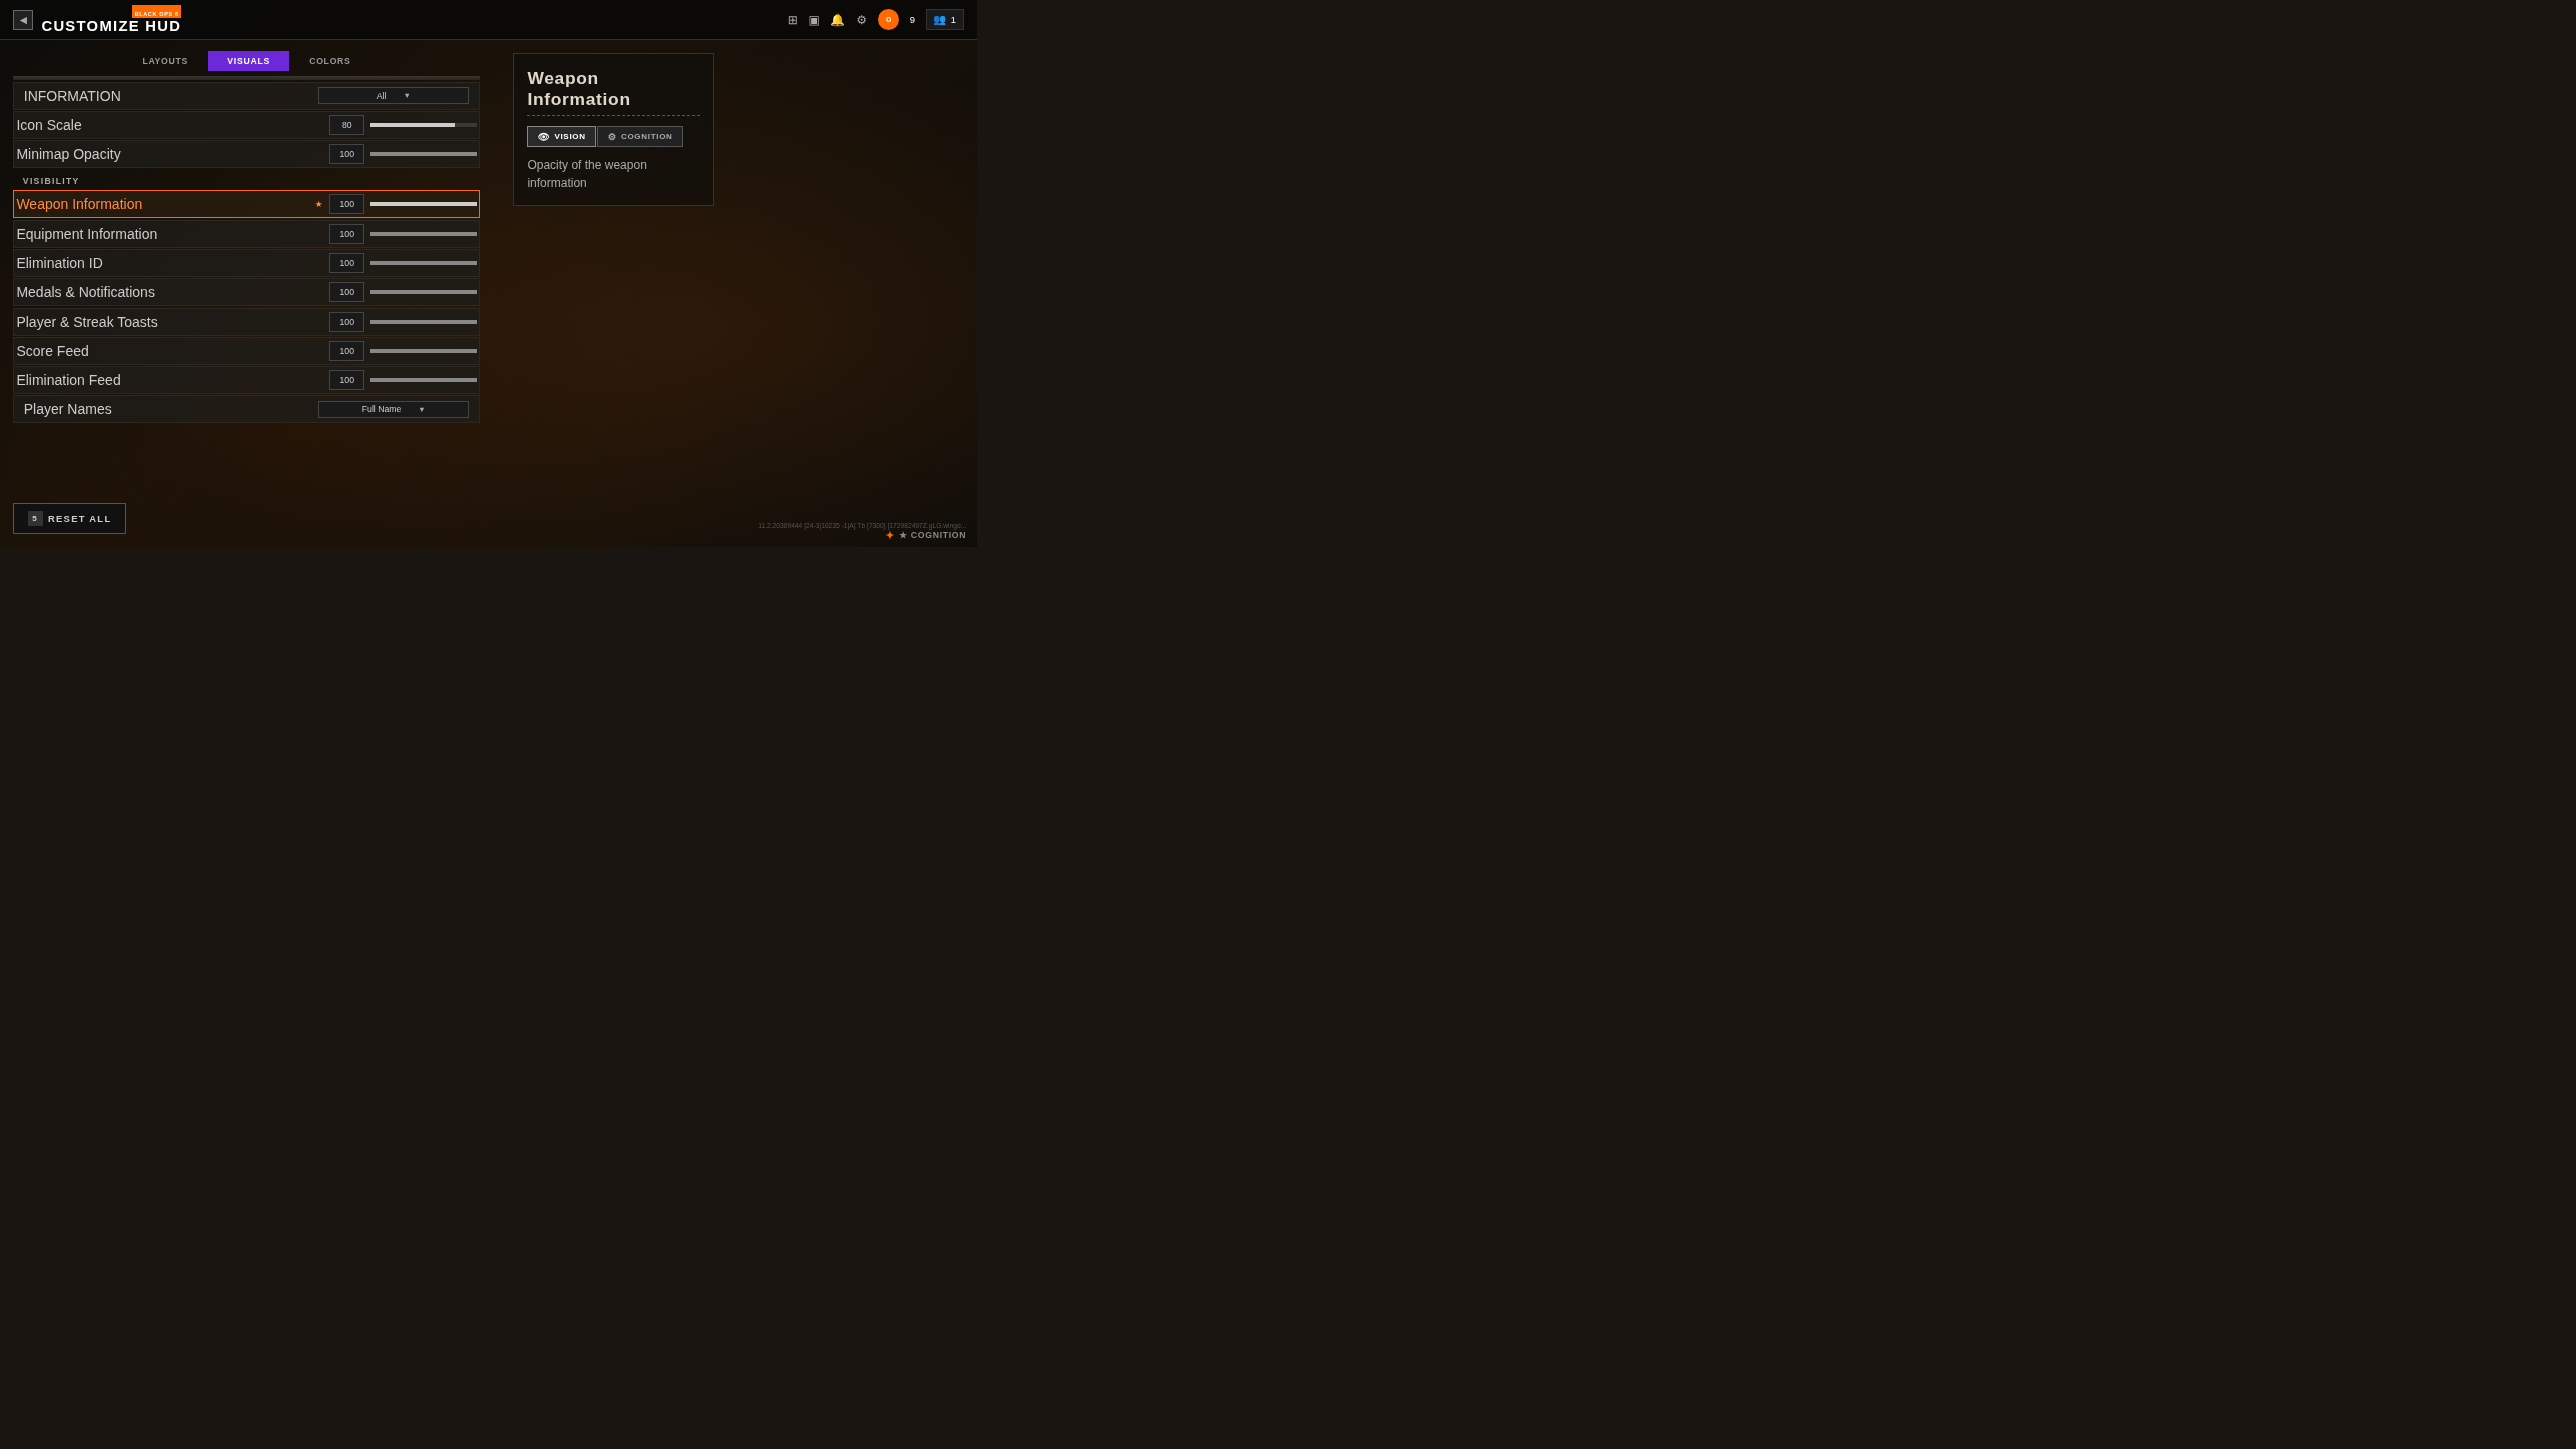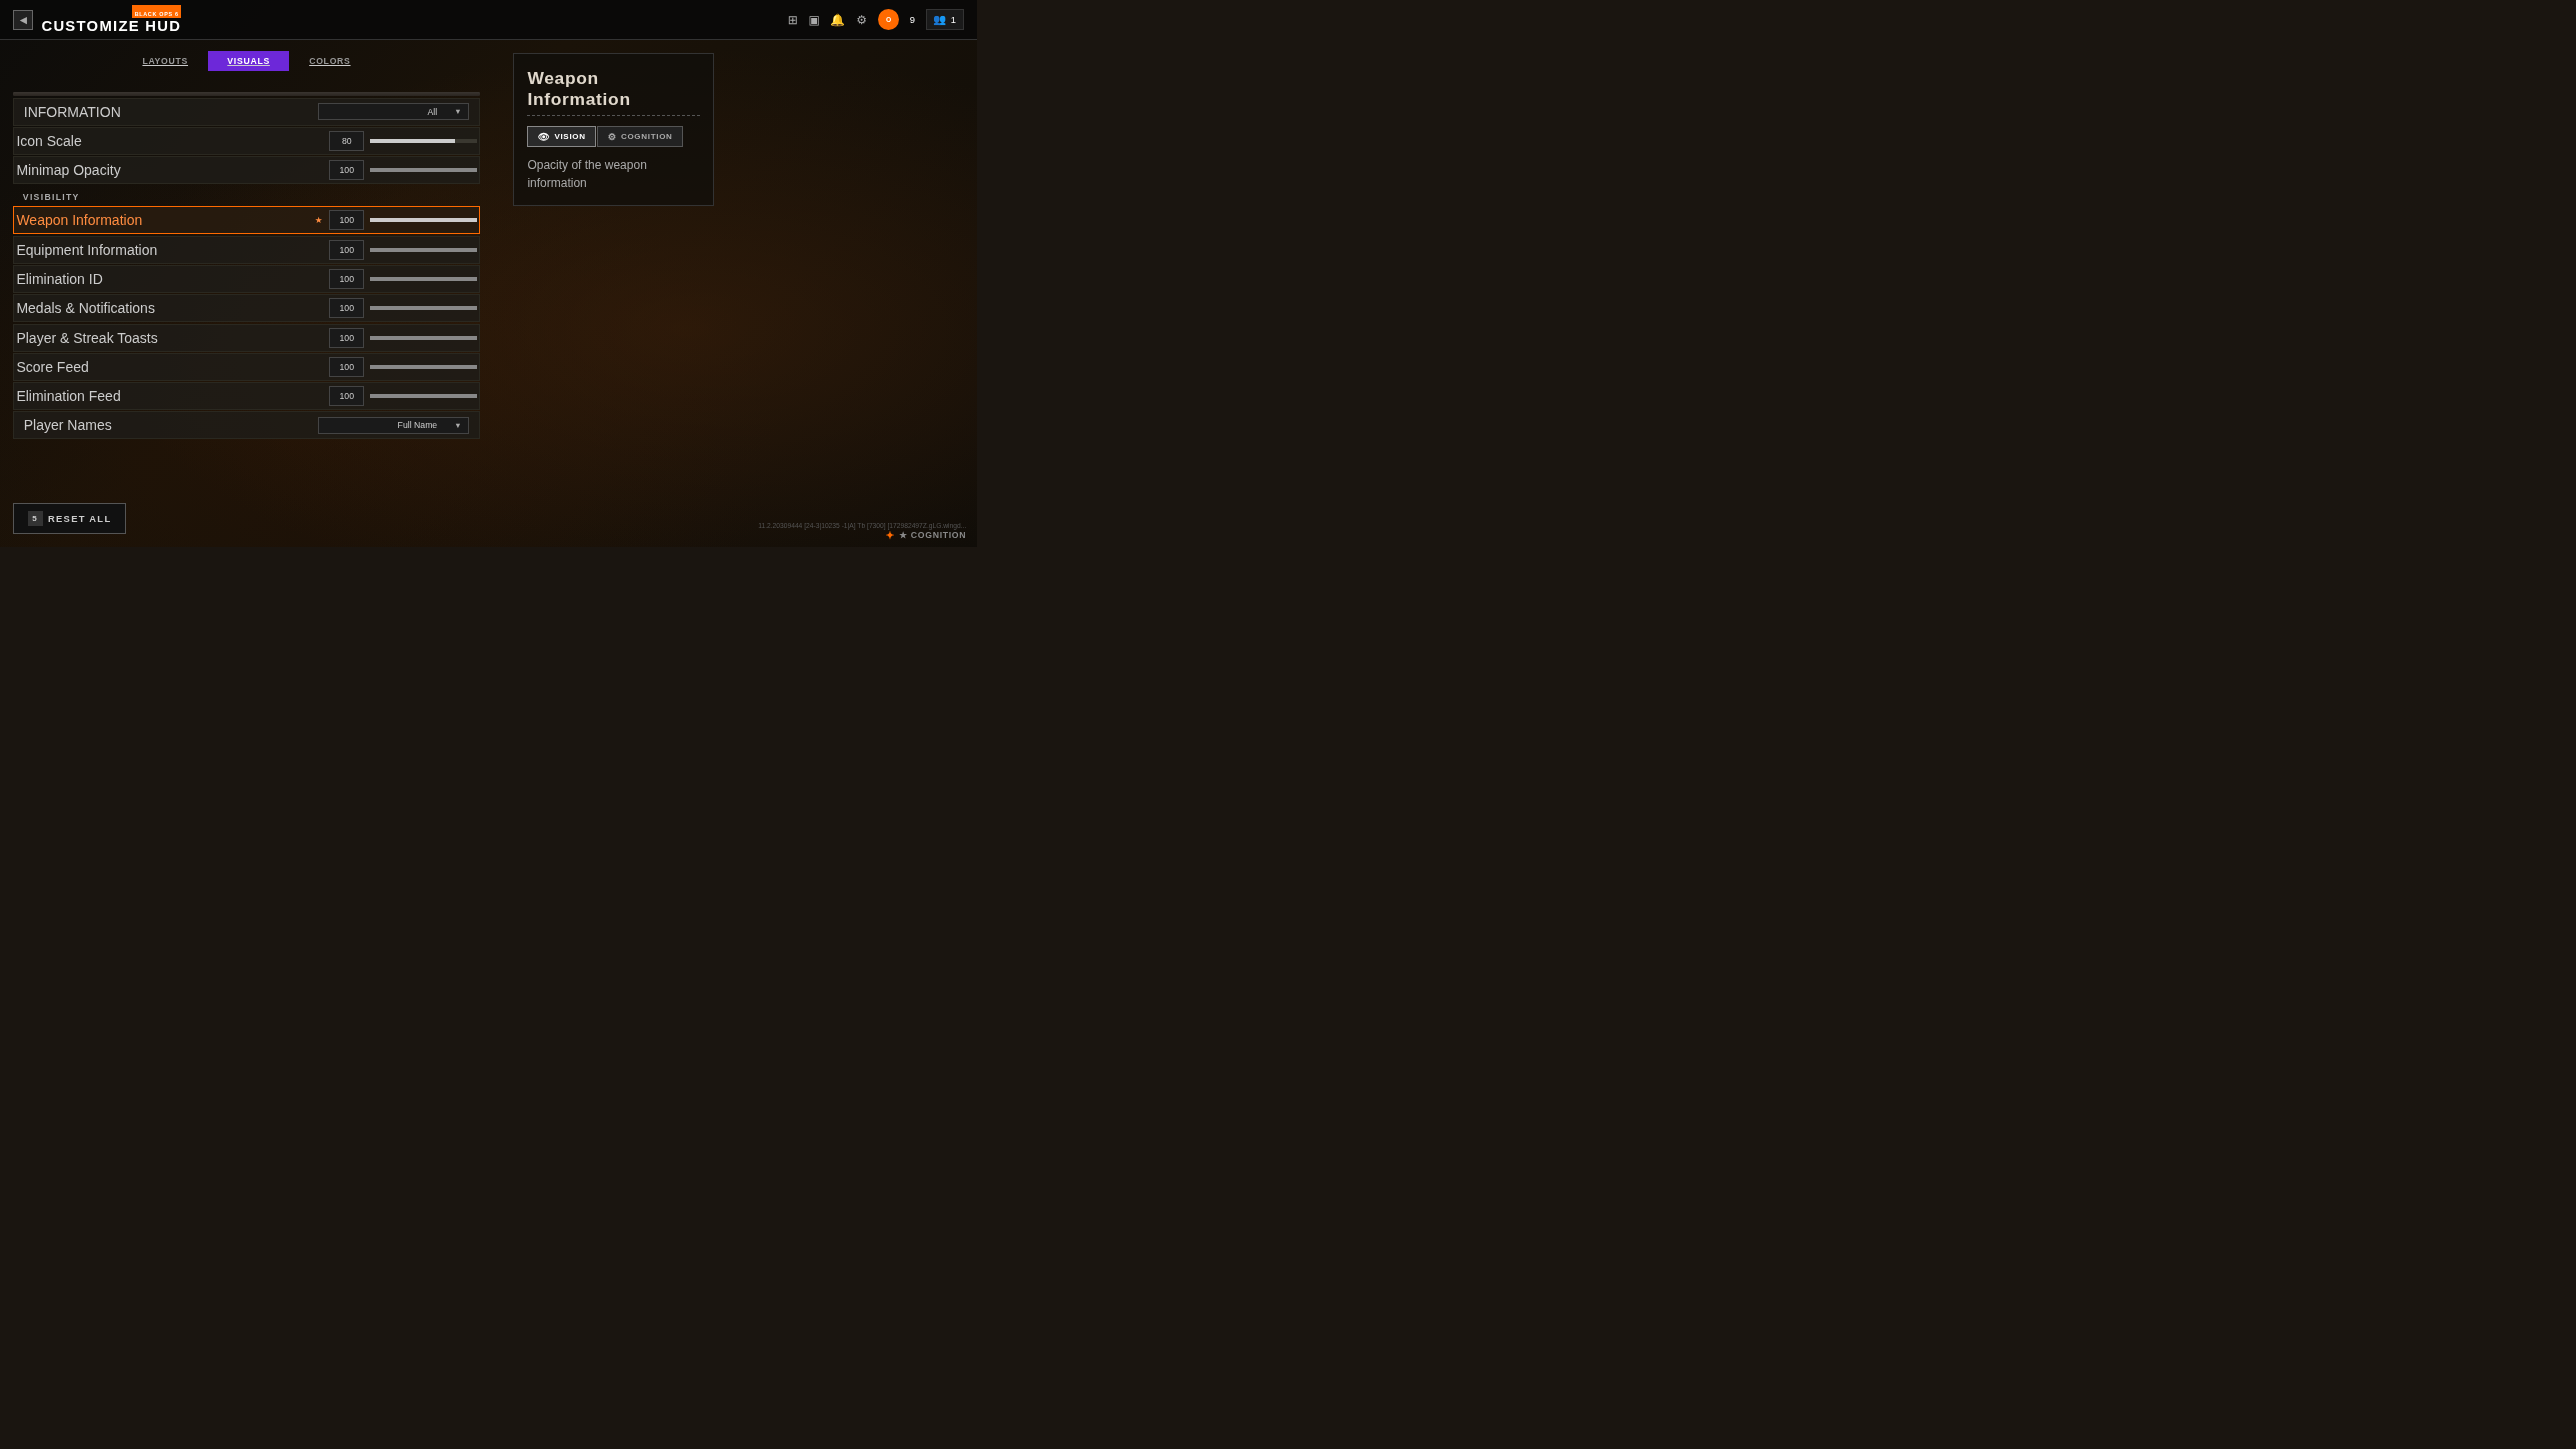--- a/index.html
+++ b/index.html
@@ -124,23 +124,22 @@
       width: 493px;
       padding: 10.7px 13.4px;
       display: flex;
       flex-direction: column;
     }
 
     
     .tabs {
       display: flex;
       gap: 1.3px;
-      margin-bottom: 21px;
+      margin-bottom: 5px;
       justify-content: center;
-      text-decoration: underline;
     }
 
     .tab {
       padding: 5.4px 19px;
       font-size: 8.7px;
       font-weight: bold;
       letter-spacing: 0.7px;
       cursor: pointer;
       color: #999;
       background: transparent;
@@ -243,21 +242,21 @@
       background: rgba(30,28,24,0.85);
       border: 0.7px solid #2a2820;
       margin-bottom: 1.3px;
       height: 28px;
       padding: 0 9.4px;
     }
 
     .dropdown-value {
       display: flex;
       align-items: center;
-      justify-content: flex-end;
+      justify-content: center;
       width: 151px;
       background: #1a1a1a;
       border: 0.7px solid #444;
       padding: 2.7px 6.7px;
       font-size: 8.7px;
       color: #ccc;
       cursor: pointer;
       gap: 17px;
     }
 

